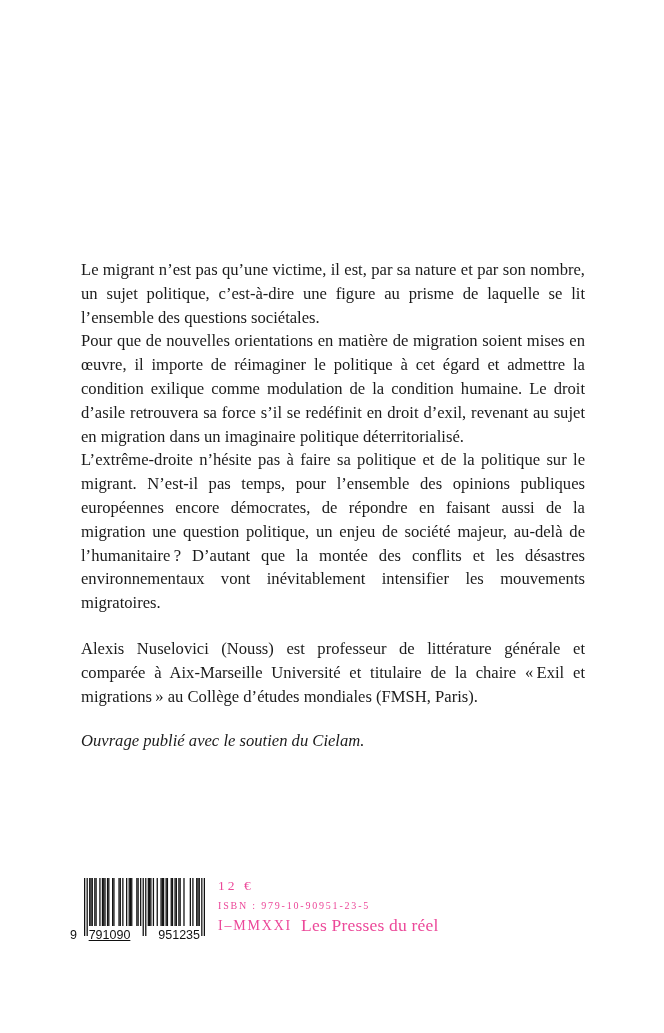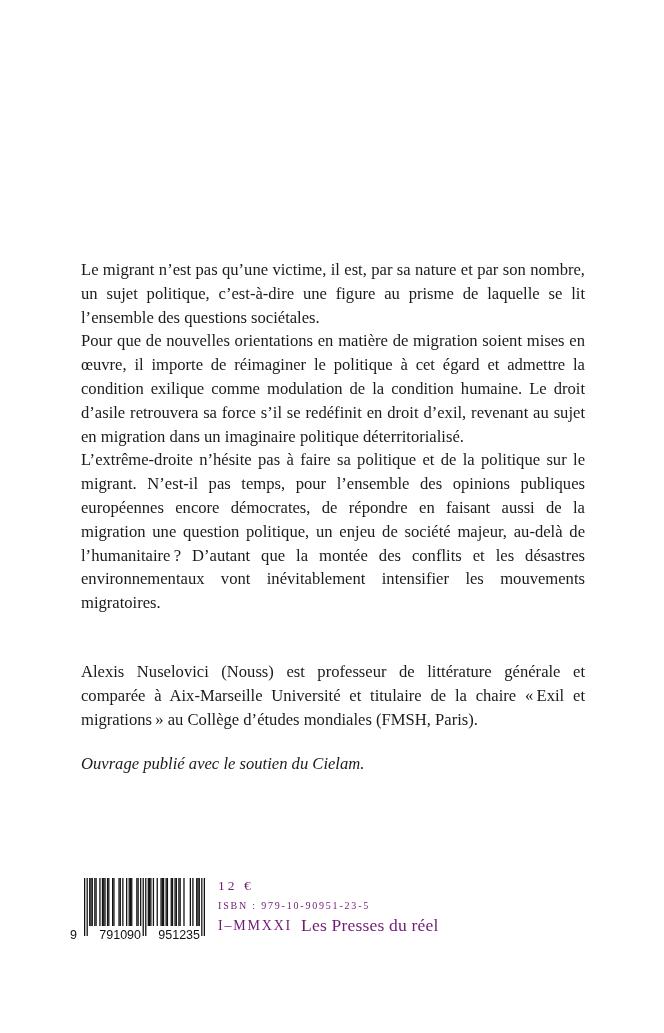--- a/index.html
+++ b/index.html
@@ -15,21 +15,21 @@
   .text-block {
     position: absolute;
     left: 81px;
     top: 258px;
     width: 504px;
     font-size: 16.6px;
     line-height: 23.8px;
     text-align: justify;
   }
   .para { margin: 0; }
-  .bio { margin-top: 45px; }
+  .bio { margin-top: 22px; }
   .support {
     margin-top: 21px;
     font-style: italic;
     text-align: left;
   }
   
   .barcode {
     position: absolute;
     left: 84px;
     top: 878px;
@@ -39,28 +39,28 @@
   .barcode svg { display: block; }
   .bc-digit {
     position: absolute;
     top: 51px;
     font-family: "Liberation Sans", sans-serif;
     font-size: 12.5px;
     color: #111111;
     line-height: 1;
   }
   .bc-first { left: -14px; }
-  .bc-left  { left: 6px;  width: 51px; text-align: right; }
+  .bc-left  { left: 0;  width: 51px; text-align: center; text-decoration: underline; }
   .bc-right { left: 65px; width: 51px; text-align: right; }
   
   .colophon {
     position: absolute;
     left: 218px;
     top: 878px;
-    color: #701a75;
+    color: #ec4899;
   }
   .price {
     font-size: 13.5px;
     letter-spacing: 3px;
     font-variant: small-caps;
   }
   .isbn {
     margin-top: 6px;
     font-size: 10px;
     letter-spacing: 1.8px;

